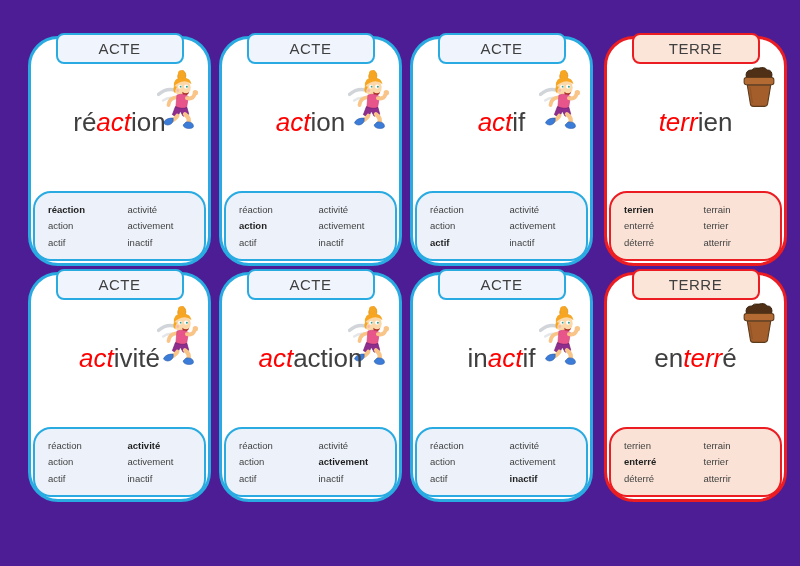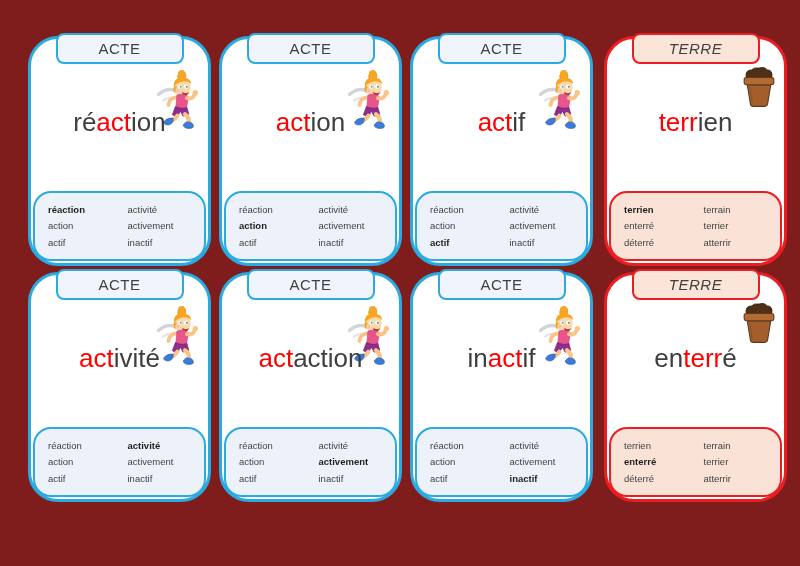--- a/index.html
+++ b/index.html
@@ -1,38 +1,38 @@
 <!DOCTYPE html>
 <html><head>
 <meta charset="utf-8">
 <style>
   html,body{margin:0;padding:0;background:#ffffff;}
   body{width:800px;height:566px;font-family:"Liberation Sans",sans-serif;-webkit-font-smoothing:antialiased;}
-  .page{position:relative;width:800px;height:566px;background:#7f1d1d;overflow:hidden;}
+  .page{position:relative;width:800px;height:566px;background:#4c1d95;overflow:hidden;}
 
   .card{
     position:absolute;width:183px;height:230px;box-sizing:border-box;
     background:#fff;border:3px solid #29ABE2;border-radius:30px;
   }
   .card.terre{border-color:#EB1C22;}
 
   .card-header{
     position:absolute;top:-6px;left:50%;transform:translateX(-50%);
     width:128px;height:31px;box-sizing:border-box;border-radius:8px;
     display:flex;align-items:center;justify-content:center;
     font-size:15px;letter-spacing:0.5px;color:#404040;
     background:#F0F4FC;border:2px solid #29ABE2;
   }
-  .terre .card-header{background:#FBE4D8;border-color:#EB1C22;font-style:italic;}
+  .terre .card-header{background:#FBE4D8;border-color:#EB1C22;}
 
   .main-word{
     position:absolute;top:68px;left:0;right:0;text-align:center;
     font-size:26px;color:#3F3F3F;white-space:nowrap;
   }
-  .main-word .hl{color:#FF0000;}
+  .main-word .hl{color:#FF0000;font-style:italic;}
 
   .mascot{position:absolute;line-height:0;}
   .mascot.girl{top:26px;right:5px;width:46px;height:74px;}
   .mascot.pot{top:26px;right:7px;width:36px;height:44px;}
   .mascot svg{width:100%;height:100%;}
 
   .word-list{
     position:absolute;left:2px;right:2px;bottom:2px;height:70px;box-sizing:border-box;
     border-radius:18px;border:2px solid #29ABE2;background:#EDF2FA;
     display:grid;grid-template-columns:1fr 1fr;align-content:center;row-gap:5px;

